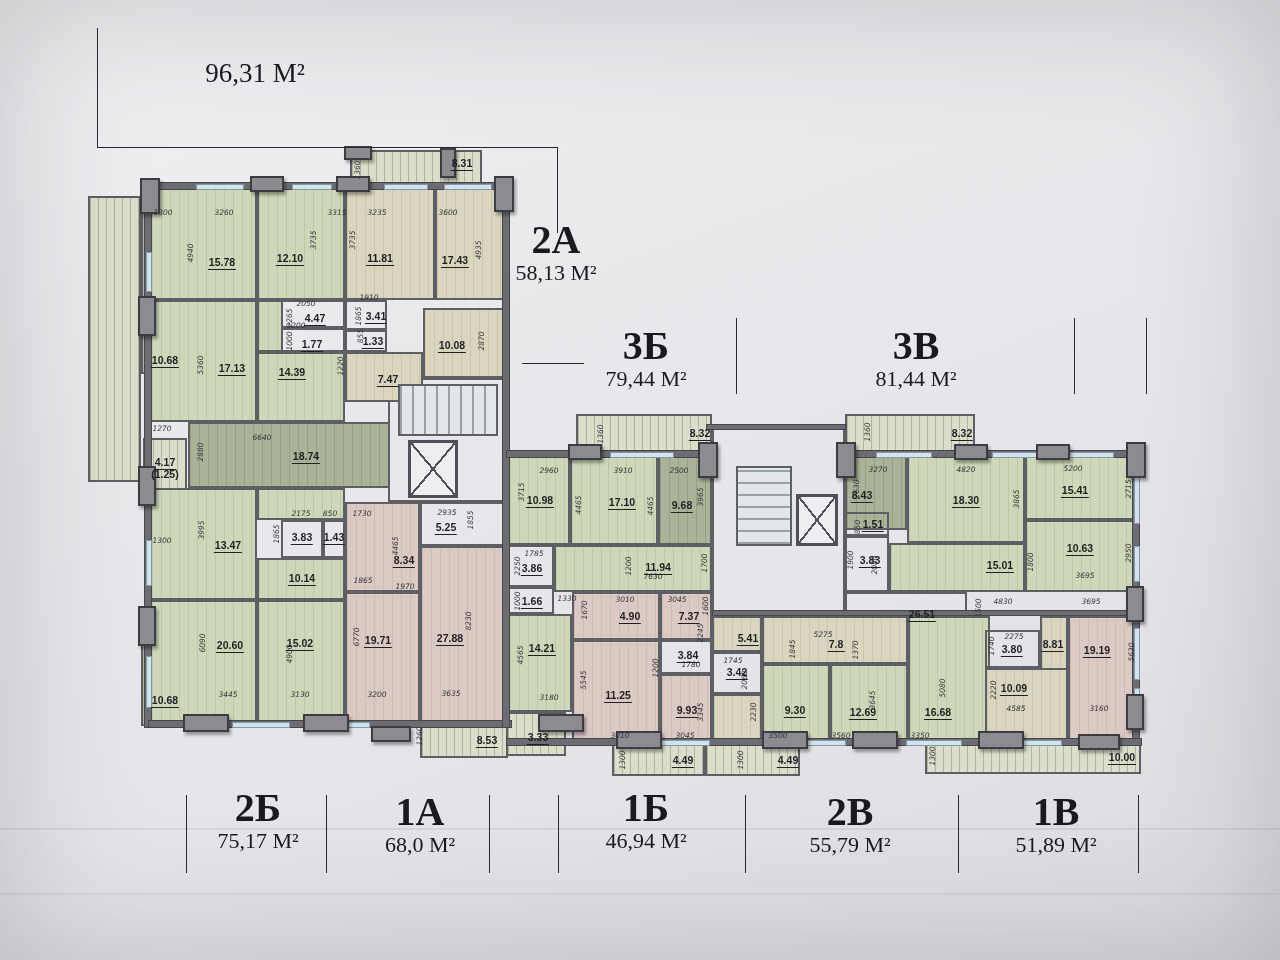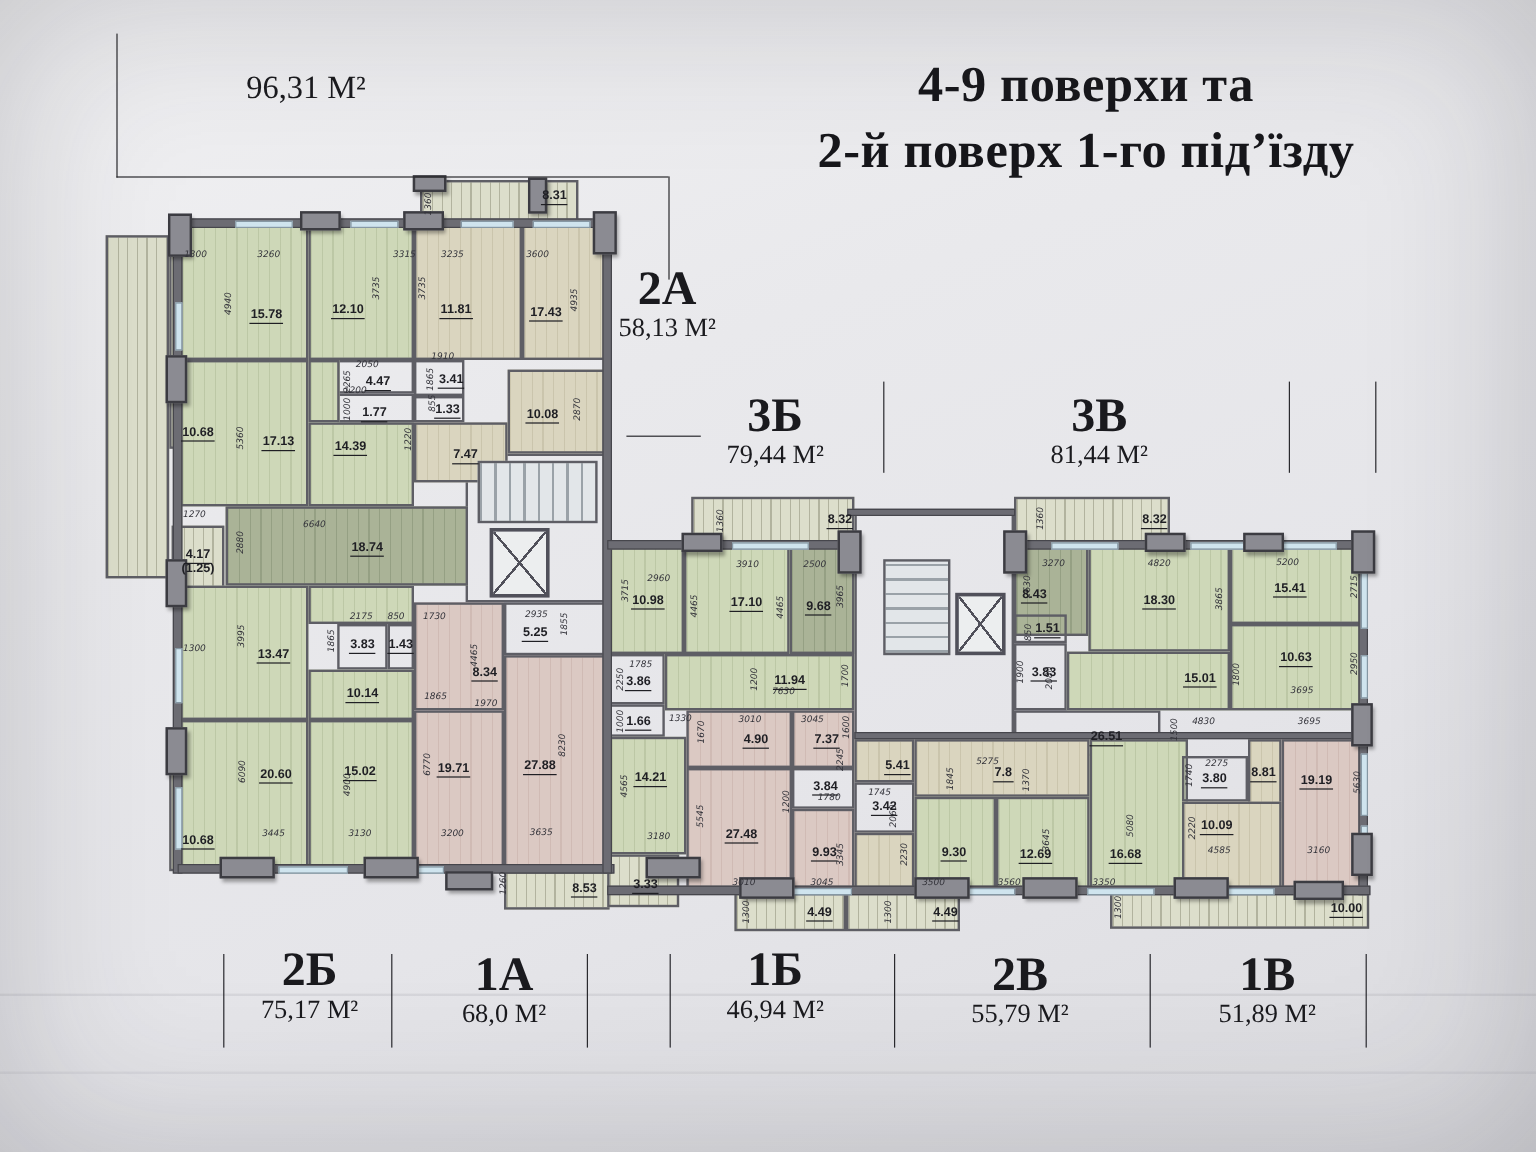--- a/index.html
+++ b/index.html
@@ -54,24 +54,20 @@
     font:italic 7.5px "DejaVu Sans",sans-serif;color:#33333a;white-space:nowrap;}
   .dim.r{transform:translate(-50%,-50%) rotate(-90deg);}
 </style>
 </head>
 <body>
 
 <div id="canvas">
   <div id="crease"></div>
   <div id="crease2"></div>
 
-  <div id="title">
-    <span>4-9 поверхи та</span><br>
-    <span>2-й поверх 1-го під’їзду</span>
-  </div>
 
   <div id="plan">
       <div class="room h" style="left: 141px; top: 196px; width: 46px; height: 178px;"></div>
       <span class="arealbl" style="left: 165px; top: 360px;"><span class="u">10.68</span></span>
       <div class="room h" style="left: 88px; top: 196px; width: 53px; height: 286px;"></div>
       <div class="room h" style="left: 143px; top: 438px; width: 44px; height: 64px;"></div>
       <span class="arealbl" style="left: 165px; top: 468px;"><span class="u">4.17</span><span class="l2">(1.25)</span></span>
       <div class="room h" style="left: 141px; top: 638px; width: 46px; height: 88px;"></div>
       <span class="arealbl" style="left: 165px; top: 700px;"><span class="u">10.68</span></span>
       <div class="room h" style="left: 350px; top: 150px; width: 132px; height: 38px;"></div>
@@ -155,21 +151,21 @@
       <span class="arealbl" style="left: 658px; top: 567px;"><span class="u">11.94</span></span>
       <div class="room g" style="left: 508px; top: 614px; width: 64px; height: 98px;"></div>
       <span class="arealbl" style="left: 542px; top: 648px;"><span class="u">14.21</span></span>
       <div class="room p" style="left: 572px; top: 592px; width: 88px; height: 48px;"></div>
       <span class="arealbl" style="left: 630px; top: 616px;"><span class="u">4.90</span></span>
       <div class="room p" style="left: 660px; top: 592px; width: 52px; height: 48px;"></div>
       <span class="arealbl" style="left: 689px; top: 616px;"><span class="u">7.37</span></span>
       <div class="room w" style="left: 660px; top: 640px; width: 52px; height: 34px;"></div>
       <span class="arealbl" style="left: 688px; top: 655px;"><span class="u">3.84</span></span>
       <div class="room p" style="left: 572px; top: 640px; width: 88px; height: 102px;"></div>
-      <span class="arealbl" style="left: 618px; top: 695px;"><span class="u">27.48</span></span>
+      <span class="arealbl" style="left: 618px; top: 695px;"><span class="u">11.25</span></span>
       <div class="room p" style="left: 660px; top: 674px; width: 52px; height: 68px;"></div>
       <span class="arealbl" style="left: 687px; top: 710px;"><span class="u">9.93</span></span>
       <div class="room t" style="left: 712px; top: 424px; width: 133px; height: 192px;"></div>
       <div class="room k" style="left: 845px; top: 455px; width: 62px; height: 75px;"></div>
       <span class="arealbl" style="left: 842px; top: 495px; padding-left: 40px;"><span class="u">8.43</span></span>
       <div class="room g" style="left: 907px; top: 455px; width: 118px; height: 88px;"></div>
       <span class="arealbl" style="left: 966px; top: 500px;"><span class="u">18.30</span></span>
       <div class="room g" style="left: 1025px; top: 455px; width: 112px; height: 65px;"></div>
       <span class="arealbl" style="left: 1075px; top: 490px;"><span class="u">15.41</span></span>
       <div class="room w" style="left: 845px; top: 512px; width: 44px; height: 24px;"></div>
@@ -299,21 +295,21 @@
       <span class="dim" style="left: 447px; top: 512px;">2935</span>
       <span class="dim r" style="left: 470px; top: 520px;">1855</span>
       <span class="dim r" style="left: 395px; top: 546px;">4465</span>
       <span class="dim" style="left: 363px; top: 580px;">1865</span>
       <span class="dim r" style="left: 356px; top: 637px;">6770</span>
       <span class="dim r" style="left: 468px; top: 621px;">8230</span>
       <span class="dim" style="left: 377px; top: 694px;">3200</span>
       <span class="dim" style="left: 451px; top: 693px;">3635</span>
       <span class="dim r" style="left: 419px; top: 736px;">1260</span>
       <span class="dim r" style="left: 600px; top: 434px;">1360</span>
-      <span class="dim" style="left: 549px; top: 470px; margin-top: 12px;">2960</span>
+      <span class="dim" style="left: 549px; top: 470px;">2960</span>
       <span class="dim" style="left: 623px; top: 470px;">3910</span>
       <span class="dim" style="left: 679px; top: 470px;">2500</span>
       <span class="dim r" style="left: 521px; top: 492px;">3715</span>
       <span class="dim r" style="left: 578px; top: 505px;">4465</span>
       <span class="dim r" style="left: 650px; top: 506px;">4465</span>
       <span class="dim r" style="left: 700px; top: 497px;">3965</span>
       <span class="dim" style="left: 534px; top: 553px;">1785</span>
       <span class="dim r" style="left: 517px; top: 566px;">2250</span>
       <span class="dim r" style="left: 628px; top: 566px;">1200</span>
       <span class="dim" style="left: 653px; top: 576px;">7630</span>

